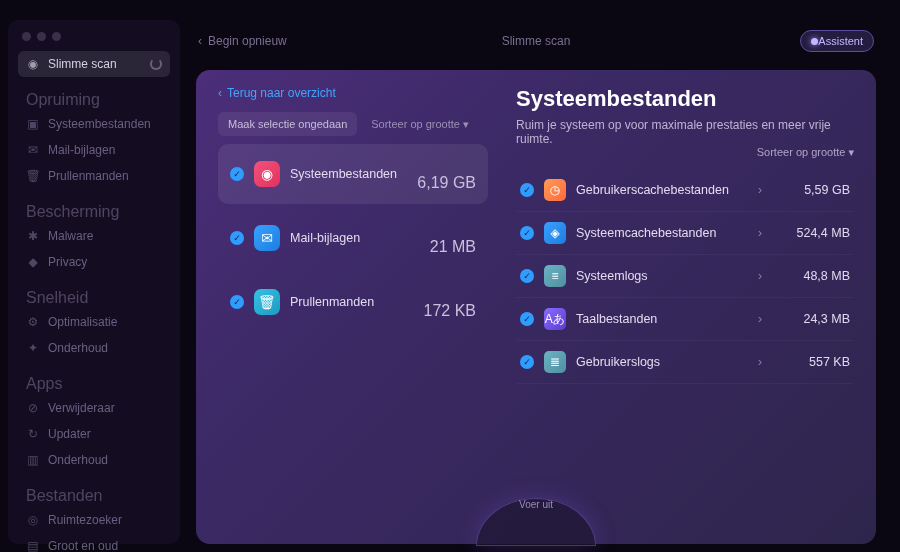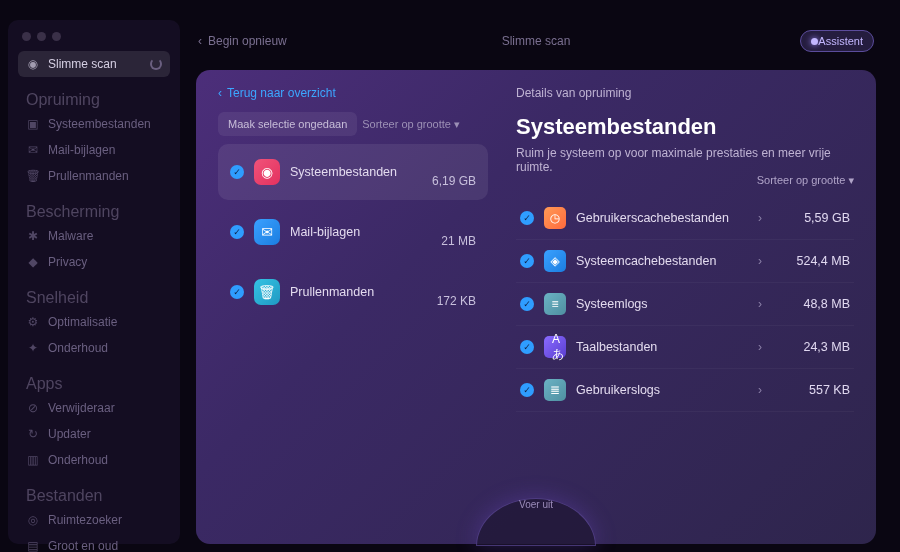--- a/index.html
+++ b/index.html
@@ -76,21 +76,21 @@
   border-radius: 14px;
   padding: 16px 22px 20px;
   display:flex;
   position:relative;
   overflow:hidden;
 }
 .col-left { width: 270px; }
 .col-right { flex:1; padding-left: 28px; }
 
 .overview-link { color:#3ca7ff; font-size:12px; display:flex; align-items:center; gap:5px; margin-bottom:12px; cursor:pointer;}
-.controls { display:flex; align-items:center; gap:5px; margin-bottom:8px;}
+.controls { display:flex; align-items:center; gap:14px; margin-bottom:8px;}
 .deselect-btn {
   background: rgba(255,255,255,0.07);
   border-radius: 6px;
   padding: 6px 10px;
   font-size: 11px; color:#c7bdd8; cursor:pointer;
 }
 .sort-left { font-size:11px; color:#9c90b5; cursor:pointer;}
 
 .cat-row {
   display:flex; align-items:center; gap:10px;
@@ -105,39 +105,39 @@
   background:#2f9dff; display:flex;align-items:center;justify-content:center;
   font-size:9px;color:#10244a;
 }
 .cat-icon {
   width:26px;height:26px;border-radius:7px;display:flex;align-items:center;justify-content:center;
   font-size:14px;color:#fff;
 }
 .cat-pink{background:linear-gradient(135deg,#f1537a,#e3315f);}
 .cat-blue{background:linear-gradient(135deg,#3aa1ff,#1b7de0);}
 .cat-cyan{background:linear-gradient(135deg,#35c3e4,#1f99c2);}
-.cat-size{ margin-left:auto; font-size:12px; color:#c8c0dc;margin-top:18px;}
+.cat-size{ margin-left:auto; font-size:16px; color:#c8c0dc;margin-top:18px;}
 
 .detail-title { font-size:12px; color:#bfb3d3; margin-bottom:14px;}
 .big-title { font-size:22px; font-weight:700; color:#fff; margin-bottom:6px;}
 .sub { font-size:12px; color:#bfb3d3; }
 .sort-right { text-align:right; font-size:11px; color:#b0a4c8; margin-bottom:10px; cursor:pointer;}
 
 .item-row {
   display:flex; align-items:center; gap:10px;
   padding: 10px 4px; border-bottom:1px solid rgba(255,255,255,0.04);
   font-size:12.5px; color:#e3dbef;
 }
 .item-icon {
   width:22px;height:22px;border-radius:5px;display:flex;align-items:center;justify-content:center;font-size:12px;color:#fff;
 }
 .ii-orange{background:linear-gradient(135deg,#ff9a56,#ff6a3d);}
 .ii-blue{background:linear-gradient(135deg,#3aa1ff,#1b7de0);}
 .ii-teal{background:linear-gradient(135deg,#6bb3c4,#4f8fa1);}
-.ii-purple{background:linear-gradient(135deg,#8a6bff,#5a3ed0);padding-left:8px;}
+.ii-purple{background:linear-gradient(135deg,#8a6bff,#5a3ed0);}
 .chev{color:#8c80a8;font-size:12px;margin-left:auto;padding:0 8px;}
 .item-size{width:70px;text-align:right;color:#e0d8f0;}
 
 .run-pill{
   position:absolute; left:50%; bottom:-2px; transform:translateX(-50%);
   width:120px; height:48px;
   border-radius: 60px 60px 0 0 / 48px 48px 0 0;
   background: rgba(30,22,50,0.7);
   border:1px solid rgba(140,110,230,0.4);
   display:flex;align-items:flex-start;justify-content:center;
@@ -263,21 +263,20 @@
         </div>
         <div class="cat-row">
           <span class="cat-checkbox">✓</span>
           <span class="cat-icon cat-cyan">🗑</span>
           <span>Prullenmanden</span>
           <span class="cat-size">172 KB</span>
         </div>
       </div>
 
       <div class="col-right">
-        <div class="detail-title">Details van opruiming</div>
         <div class="big-title">Systeembestanden</div>
         <div class="sub">Ruim je systeem op voor maximale prestaties en meer vrije ruimte.</div>
         <div class="sort-right">Sorteer op grootte ▾</div>
 
         <div class="item-row">
           <span class="cat-checkbox">✓</span>
           <span class="item-icon ii-orange">◷</span>
           <span>Gebruikerscachebestanden</span>
           <span class="chev">›</span>
           <span class="item-size">5,59 GB</span>

